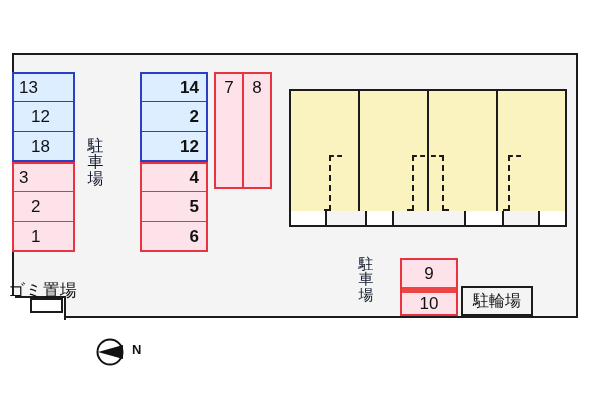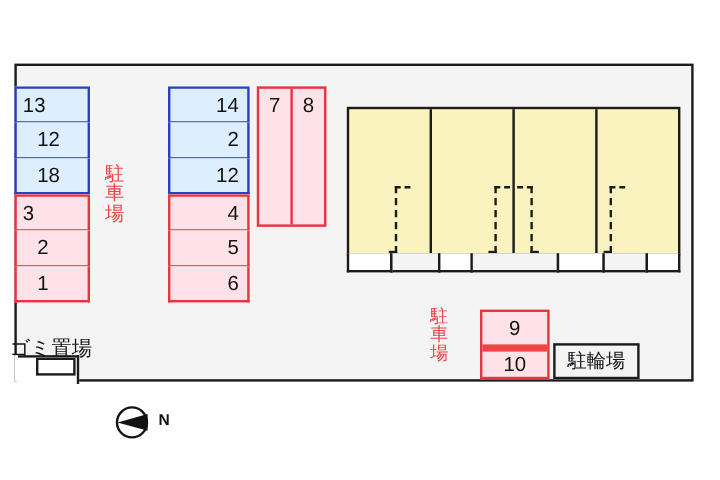--- a/index.html
+++ b/index.html
@@ -78,21 +78,21 @@
   .stall-pink.last-pink { border-bottom-width: 2px; }
   .stall-blue + .stall-blue,
   .stall-pink + .stall-pink { border-top-width: 0px; padding-left: 17px; }
   .num-left  { justify-content: flex-start; padding-left: 5px; }
   .num-right { justify-content: flex-end;  padding-right: 7px; }
 
   
   #col-left  { left: 12px;  top: 72px;  width: 63px; }
   #col-left  .stall { height: 30px; }
   
-  #col-mid   { left: 140px; top: 72px;  width: 68px; }
+  #col-mid   { left: 140px; top: 72px;  width: 68px; font-weight: bold; }
   #col-mid   .stall { height: 30px; }
 
   
   #pair78 {
     position: absolute;
     left: 214px;
     top: 72px;
     width: 58px;
     height: 117px;
     display: flex;
@@ -110,21 +110,21 @@
     justify-content: center;
     padding-top: 4px;
   }
   #pair78 .v-stall + .v-stall { border-left: 2px solid #e8343f; }
 
   
   .vlabel {
     position: absolute;
     font-size: 16px;
     line-height: 1.02;
-    color: #ef4444;
+    color: #0f172a;
     text-align: center;
     width: 1.2em;
     letter-spacing: 0;
   }
   #label-center-parking { left: 86px; top: 138px; }
   #label-bottom-parking { left: 357px; top: 256px; font-size: 15px; }
 
   
   #building {
     position: absolute;

